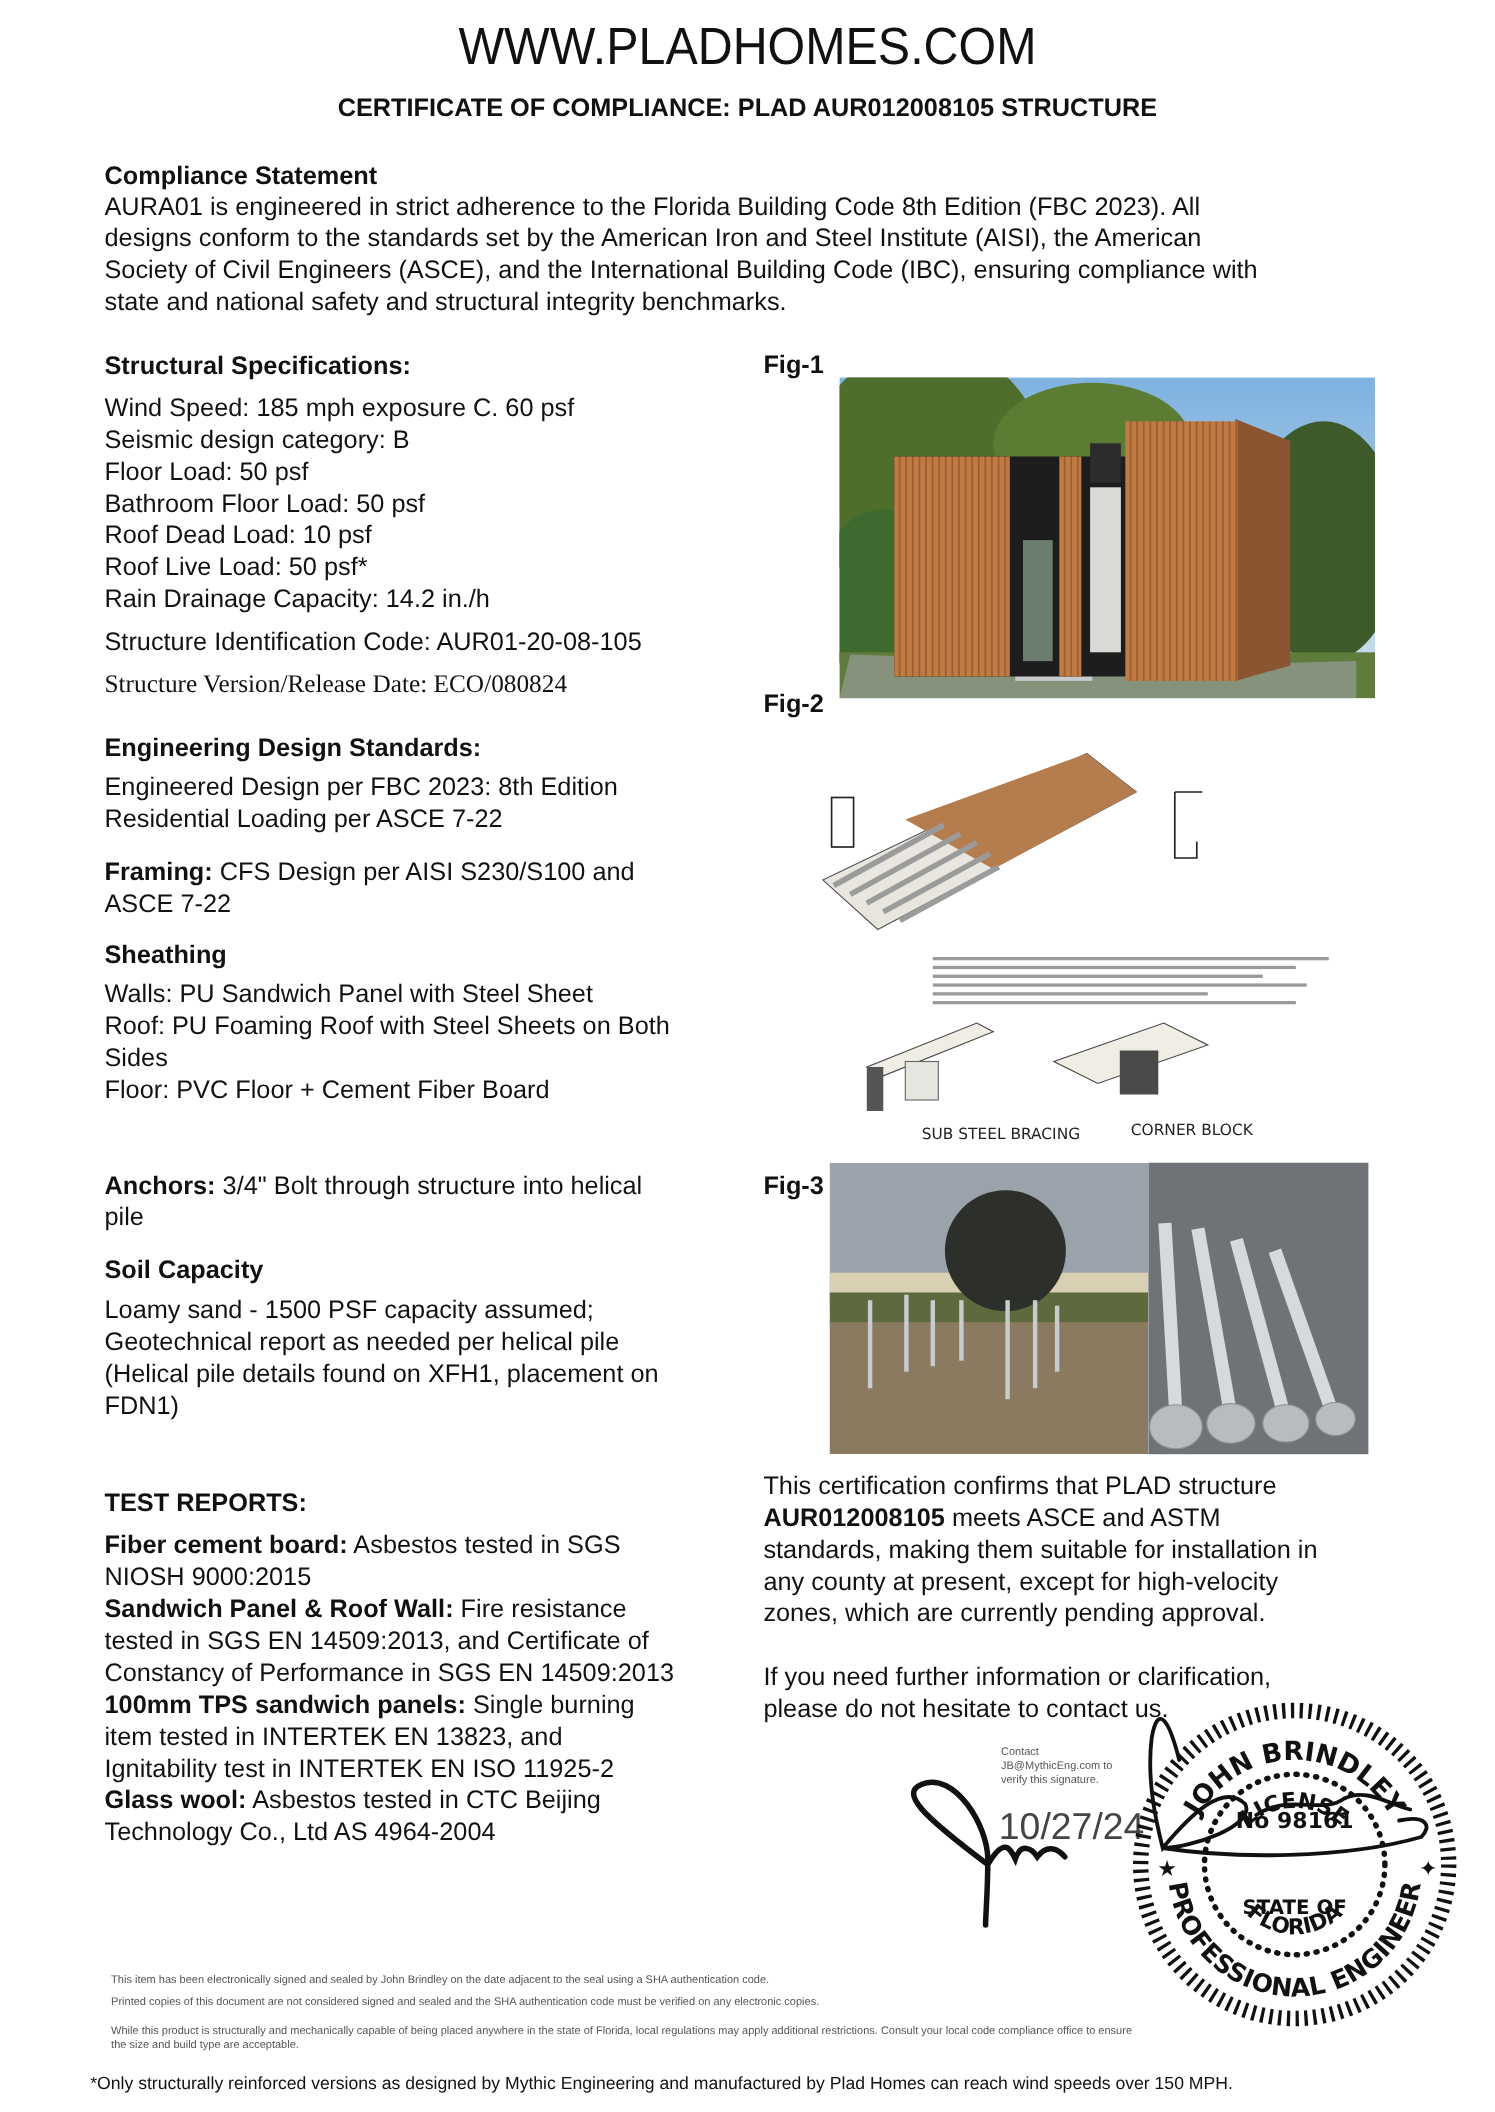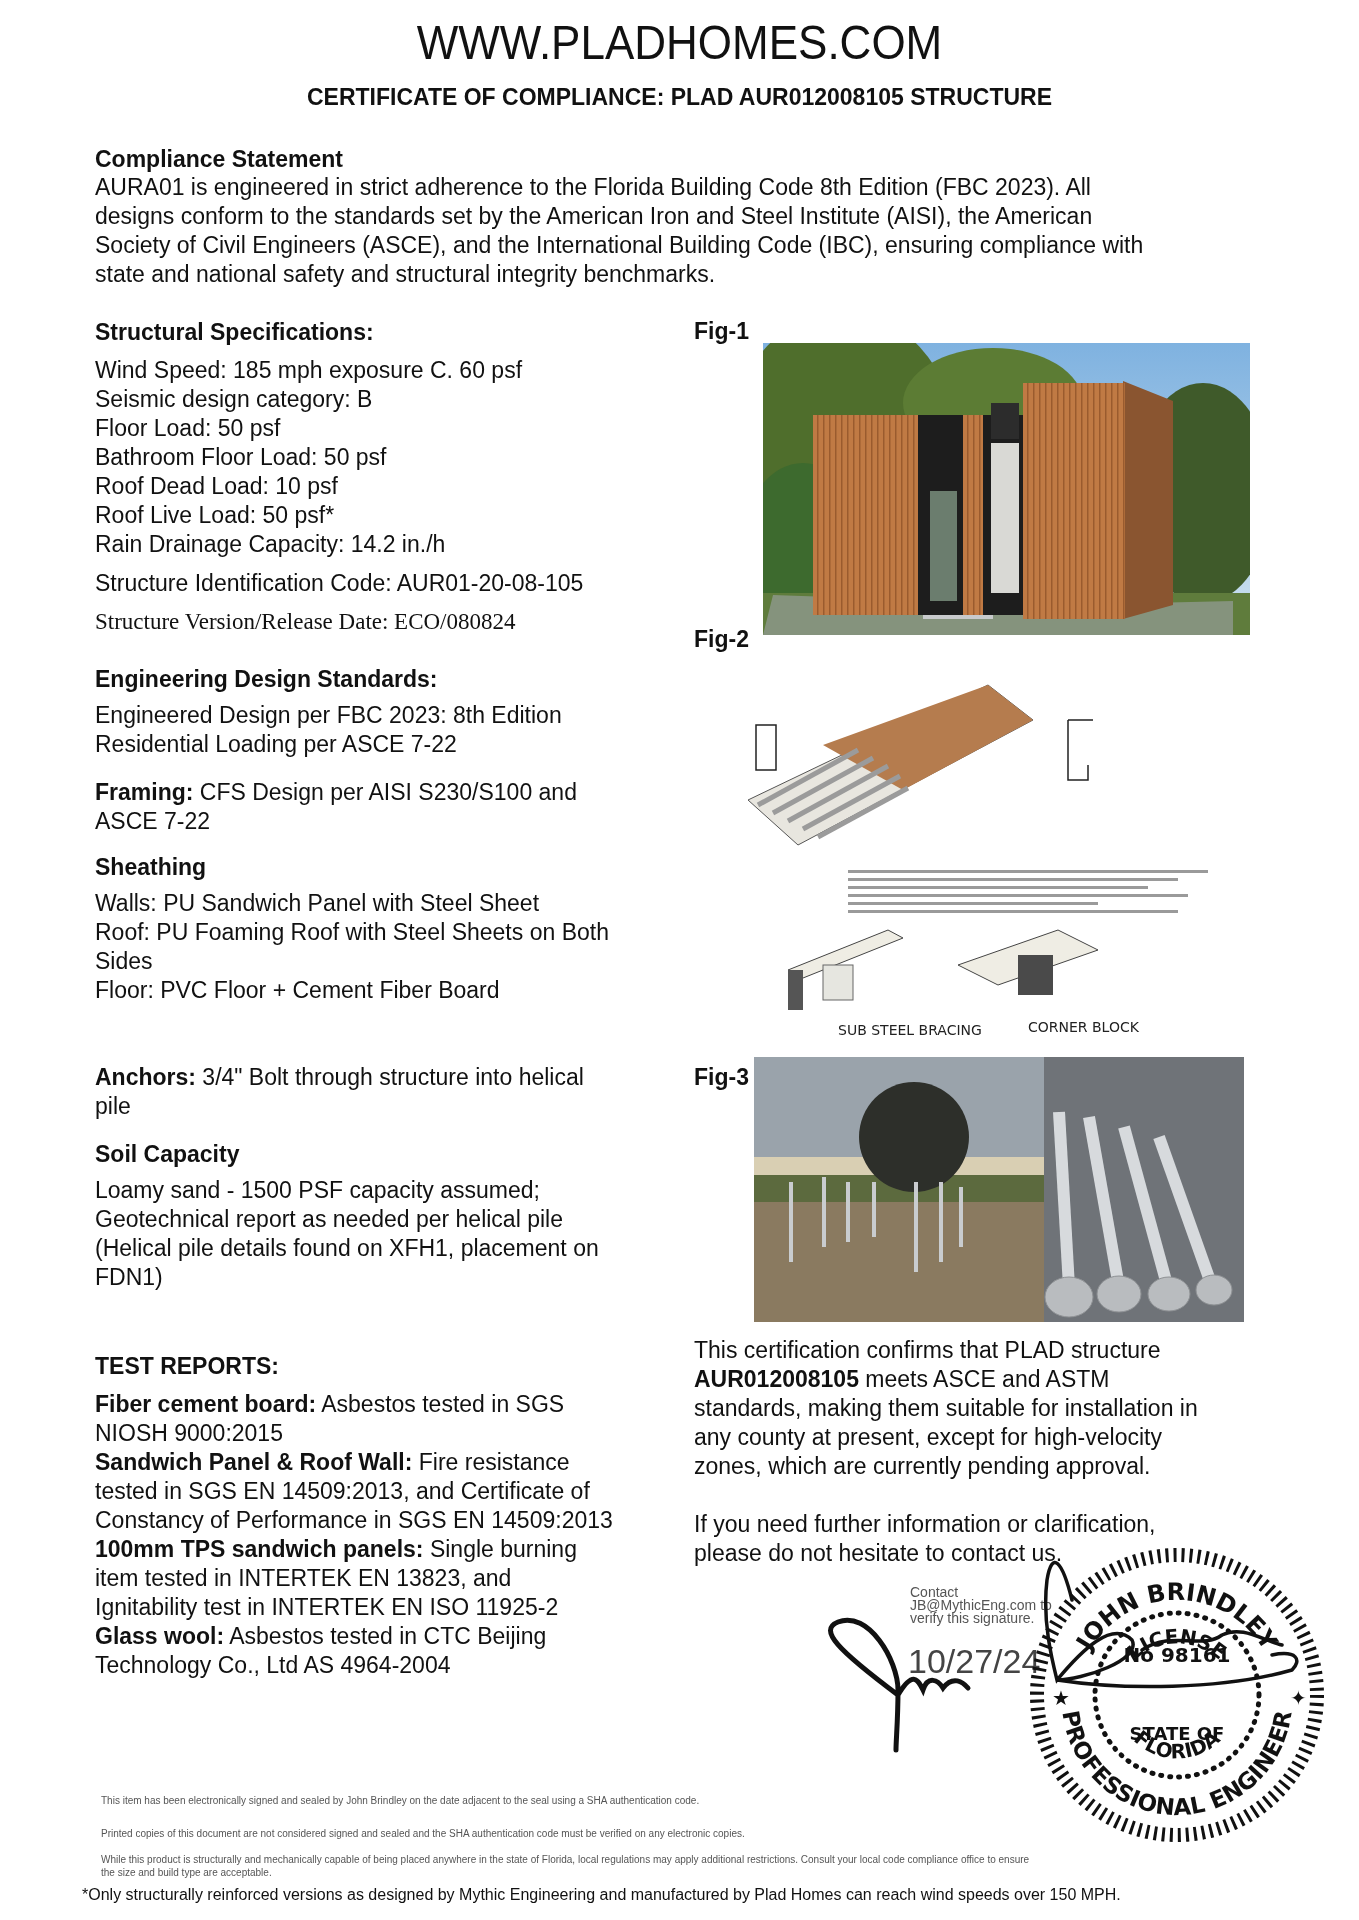--- a/index.html
+++ b/index.html
@@ -206,21 +206,21 @@
 <div class="abs p" style="left:694px; top:1336px; width:620px;">
   <span class="line">This certification confirms that PLAD structure</span>
   <span class="line"><b>AUR012008105</b><span> meets ASCE and ASTM</span></span>
   <span class="line">standards, making them suitable for installation in</span>
   <span class="line">any county at present, except for high-velocity</span>
   <span class="line">zones, which are currently pending approval.</span>
   <span class="line" style="margin-top:29px;">If you need further information or clarification,</span>
   <span class="line">please do not hesitate to contact us.</span>
 </div>
 
-<div class="abs" style="left:910px; top:1586px; font-size:14px; line-height:13px; color:#555;">
+<div class="abs" style="left:910px; top:1586px; font-size:10px; line-height:13px; color:#555;">
   <span class="line">Contact</span>
   <span class="line">JB@MythicEng.com to</span>
   <span class="line">verify this signature.</span>
 </div>
 <div class="abs" style="left:908px; top:1642px; font-size:34px; color:#444; font-weight:300;">10/27/24</div>
 <svg class="abs" style="left:818px; top:1610px;" width="200" height="150" viewBox="0 0 200 150">
   <path d="M80 85 C 20 40, 0 20, 20 12 C 50 0, 80 50, 80 80 C 80 110, 78 130, 78 140 M80 85 C 95 60, 100 70, 105 80 C 110 65, 120 70, 125 78 C 135 65, 145 72, 150 78" fill="none" stroke="#111" stroke-width="5" stroke-linecap="round"></path>
 </svg>
 
 <svg class="abs" style="left:1022px; top:1540px;" width="310" height="310" viewBox="0 0 310 310">
@@ -246,18 +246,18 @@
   <text font-family="DejaVu Sans, sans-serif" font-size="23" font-weight="bold" fill="#111">
     <textPath href="#arcBot" startOffset="50%" text-anchor="middle">PROFESSIONAL ENGINEER</textPath>
   </text>
   <text x="30" y="165" font-size="20" fill="#111">★</text>
   <text x="268" y="165" font-size="20" fill="#111">✦</text>
   <path d="M50 60 C 40 20, 30 10, 25 40 C 20 80, 30 120, 35 140 C 60 110, 90 80, 110 100 C 120 120, 60 140, 35 140 C 100 150, 200 150, 270 130 C 280 120, 275 110, 250 115 M120 110 C 150 90, 180 110, 200 95 C 220 85, 240 100, 260 105" fill="none" stroke="#111" stroke-width="3.5" stroke-linecap="round"></path>
 </svg>
 
 <div class="abs fine" style="left:101px; top:1794px; width:1120px;">
   <span class="line">This item has been electronically signed and sealed by John Brindley on the date adjacent to the seal using a SHA authentication code.</span>
-  <span class="line" style="margin-top:20px;">Printed copies of this document are not considered signed and sealed and the SHA authentication code must be verified on any electronic copies.</span>
+  <span class="line" style="margin-top:7px;">Printed copies of this document are not considered signed and sealed and the SHA authentication code must be verified on any electronic copies.</span>
   <span class="line" style="margin-top:13px;">While this product is structurally and mechanically capable of being placed anywhere in the state of Florida, local regulations may apply additional restrictions. Consult your local code compliance office to ensure</span>
   <span class="line">the size and build type are acceptable.</span>
 </div>
 
 <div class="abs footnote" style="left:82px; top:1886px; width:1270px;">*Only structurally reinforced versions as designed by Mythic Engineering and manufactured by Plad Homes can reach wind speeds over 150 MPH.</div>
 
 </body></html>

